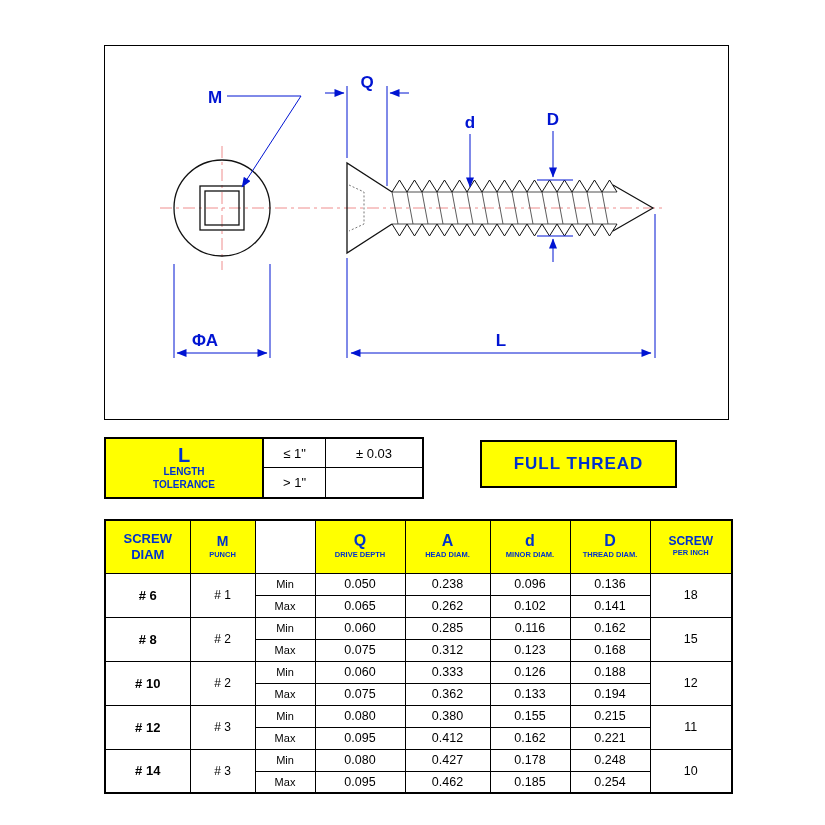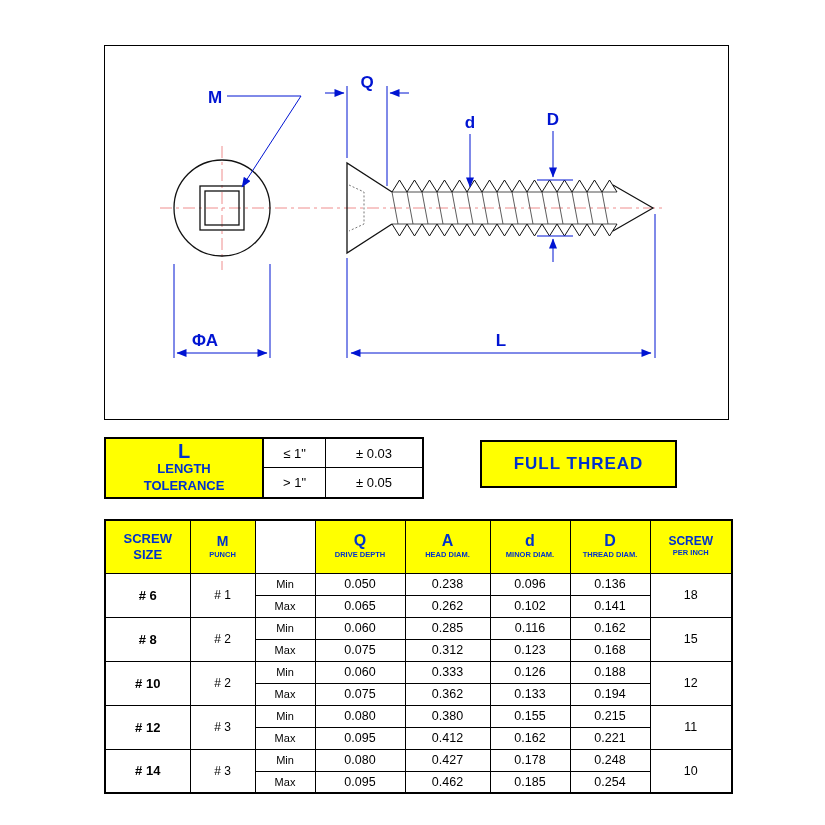--- a/index.html
+++ b/index.html
@@ -22,21 +22,21 @@
   .tol-box{
     position:absolute;left:104px;top:437px;width:320px;height:62px;
     border:2px solid #000;display:flex;box-sizing:border-box;background:#fff;
   }
   .tol-left{
     width:158px;background:#ffff00;border-right:2px solid #000;
     display:flex;flex-direction:column;align-items:center;justify-content:center;
     color:#0032cd;box-sizing:border-box;
   }
   .tol-title{font-size:20px;font-weight:bold;line-height:1;}
-  .tol-sub{font-size:13px;font-weight:bold;line-height:1.3;}
+  .tol-sub{font-size:10px;font-weight:bold;line-height:1.3;}
   .tol-grid{flex:1;display:grid;grid-template-columns:62px 1fr;grid-template-rows:1fr 1fr;}
   .tol-cell{
     display:flex;align-items:center;justify-content:center;
     font-size:13px;border:0 solid #000;box-sizing:border-box;
   }
   .tol-cell.cond{border-right:1px solid #000;}
   .tol-cell.r0{border-bottom:1px solid #000;}
   
   .ft-box{
     position:absolute;left:480px;top:440px;width:197px;height:48px;
@@ -150,21 +150,20 @@
 <div class="tol-box">
   <div class="tol-left">
     <div class="tol-title">L</div>
     <div class="tol-sub">LENGTH</div>
     <div class="tol-sub">TOLERANCE</div>
   </div>
   <div class="tol-grid">
     <div class="tol-cell cond r0">≤ 1"</div>
     <div class="tol-cell r0">± 0.03</div>
     <div class="tol-cell cond">&gt; 1"</div>
-    <div class="tol-cell">± 0.05</div>
   </div>
 </div>
 
 <div class="ft-box">
   <span>FULL THREAD</span>
 </div>
 
 <div class="spec-wrap">
 <table class="spec">
   <colgroup>
@@ -174,21 +173,21 @@
     <col style="width:90px">
         <col style="width:85px">
         <col style="width:80px">
     <col style="width:80px">
         <col style="width:82px">
   </colgroup>
   <tbody>
         <tr class="hdr">
     <th class="h-yellow">
       <div class="h-size-line">SCREW</div>
-      <div class="h-size-line">SIZE</div>
+      <div class="h-size-line">DIAM</div>
     </th>
     <th class="h-yellow">
       <div class="h-mid">M</div>
       <div class="h-sub">PUNCH</div>
     </th>
     <th class="h-blank"></th>
     <th class="h-yellow">
       <div class="h-big">Q</div>
       <div class="h-sub">DRIVE DEPTH</div>
     </th>

